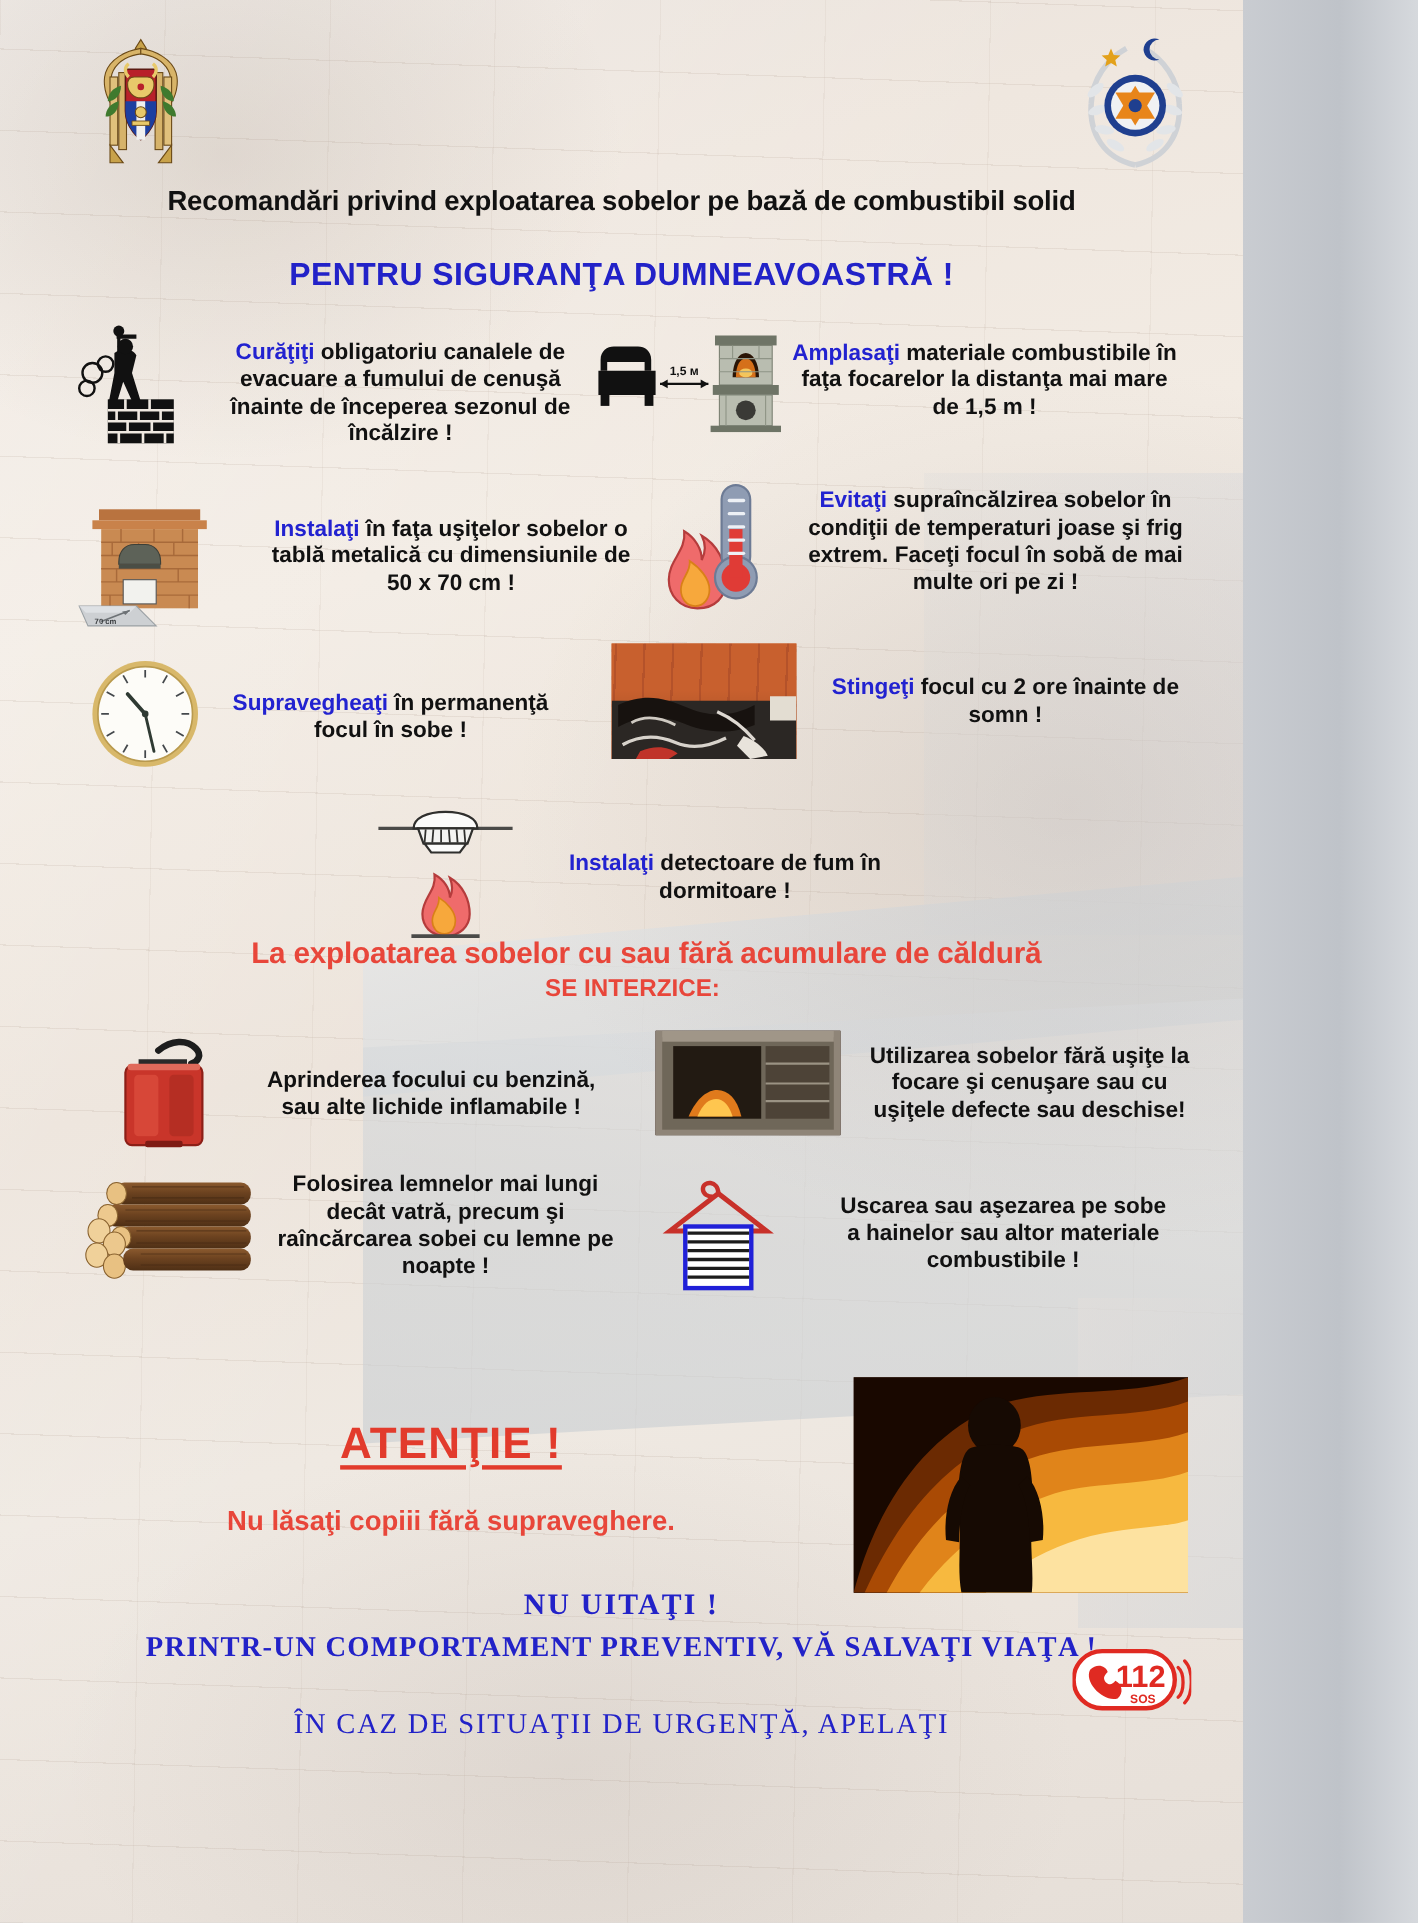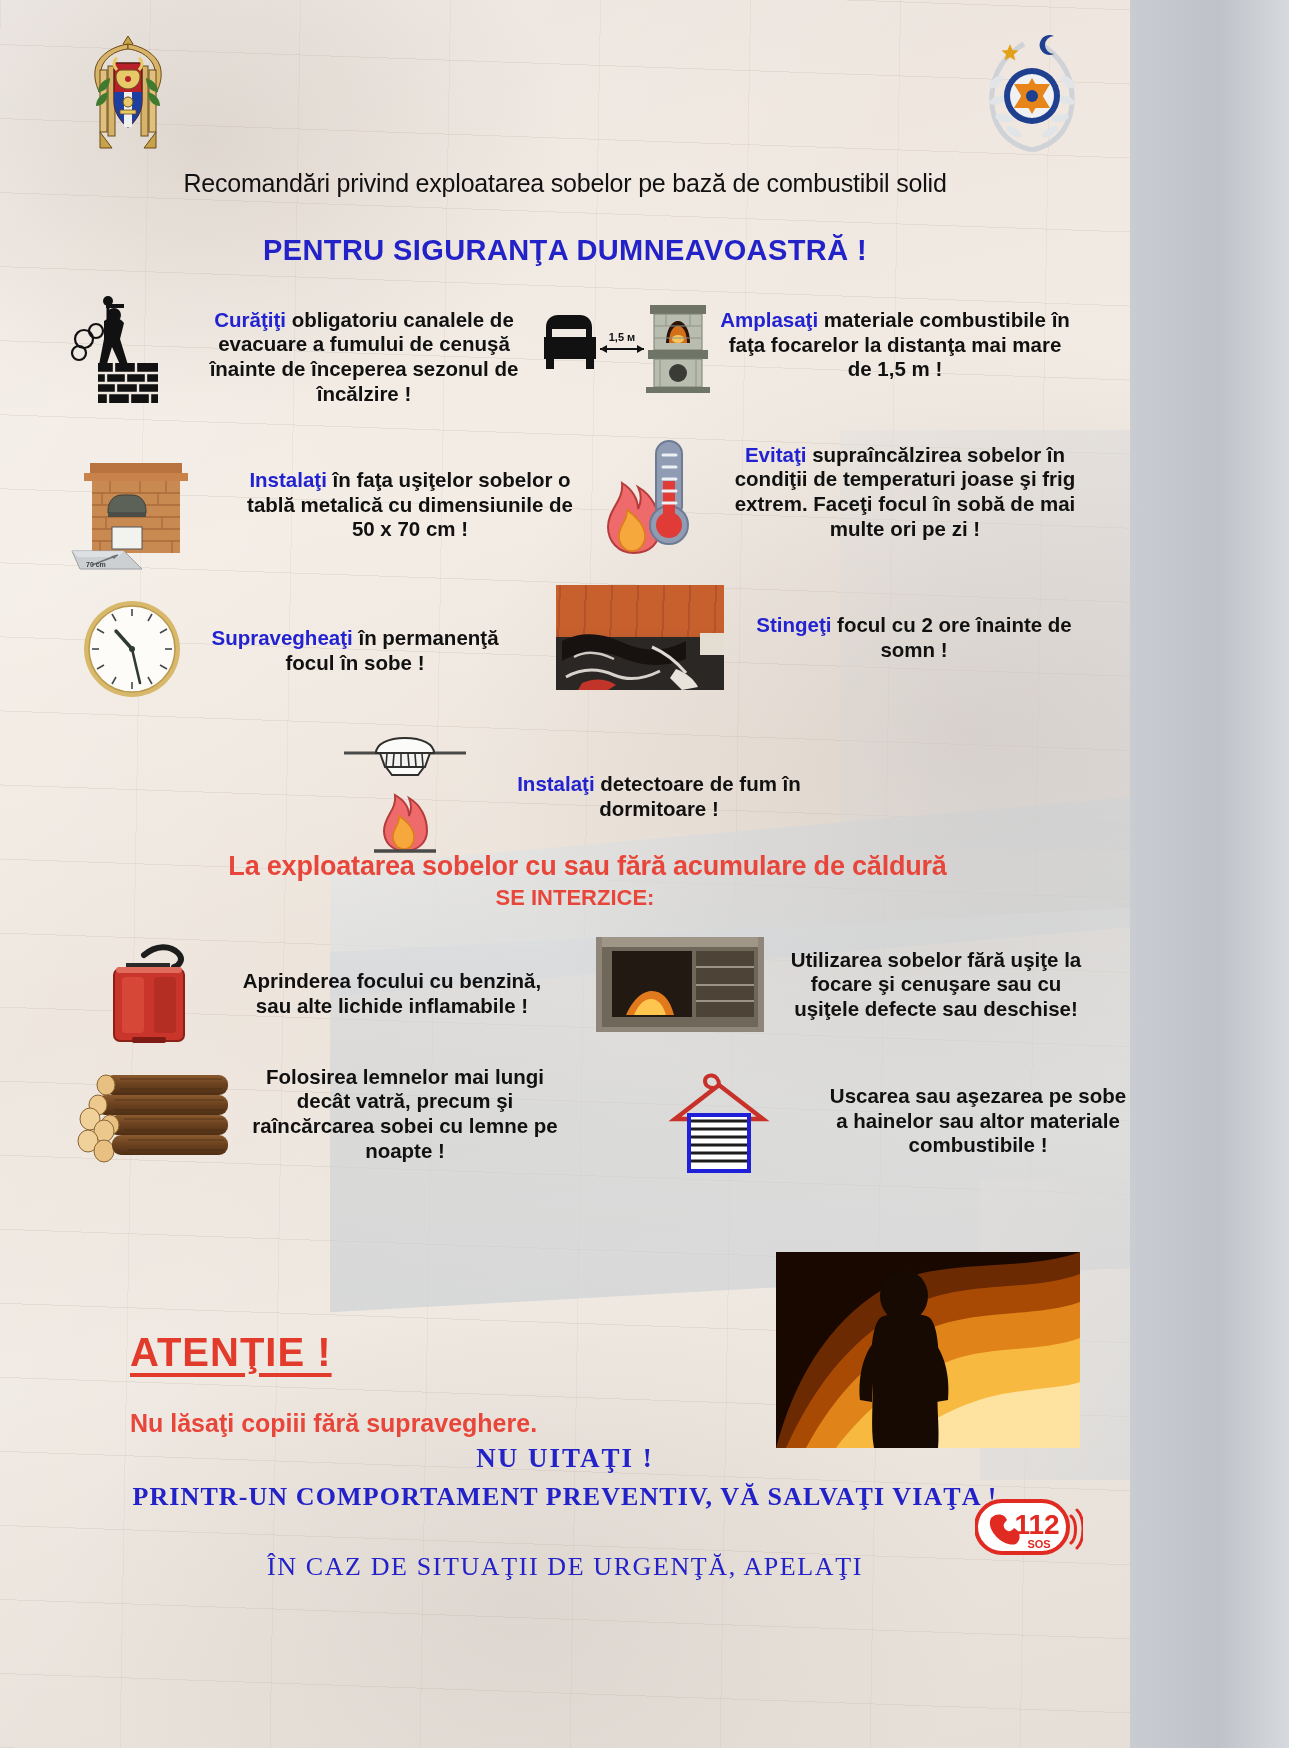--- a/index.html
+++ b/index.html
@@ -52,21 +52,21 @@
   .t1{font-family:"Liberation Serif", serif; font-weight:bold; font-size:31px; color:#10100e; letter-spacing:.2px;}
   .t2{font-family:"Liberation Serif", serif; font-weight:bold; font-size:26px; color:#10100e; margin-top:5px;}
   .t3{font-family:"Liberation Serif", serif; font-weight:bold; font-size:26px; color:#10100e; margin-top:5px;}
 
   
   .emblem{position:absolute; left:84px; top:30px; width:88px; height:125px;}
   
   .igsu{position:absolute; left:980px; top:28px; width:105px; height:128px;}
 
   
-  .subtitle{text-align:center; font-size:25px; font-weight:normal; color:#111; margin-top:4px;
+  .subtitle{text-align:center; font-size:25px; font-weight:bold; color:#111; margin-top:4px;
     letter-spacing:-.2px;}
   .blue-head{text-align:center; font-size:29px; font-weight:bold; color:#2222c8; margin-top:36px;
     letter-spacing:.4px;}
 
   
   .tips{position:relative; margin-top:18px; height:560px;text-decoration:underline;}
   .tip{position:absolute; display:flex; align-items:center;}
   .tip-txt{font-size:20.5px; font-weight:bold; line-height:1.2; color:#111;}
   .kw{color:#2222d0;}
   .ico{flex:0 0 auto; position:relative;}
@@ -74,21 +74,21 @@
   
   .red-head{text-align:center; margin-top:6px;}
   .red-head .l1{font-size:27px; font-weight:bold; color:#e8463a; letter-spacing:-.2px;padding-left:45px;}
   .red-head .l2{font-size:22px; font-weight:bold; color:#e8463a; margin-top:3px;margin-left:20px;}
 
   .bans{position:relative; height:290px; margin-top:18px;}
   .ban{position:absolute; display:flex; align-items:center;}
   .ban-txt{font-size:20.5px; font-weight:bold; line-height:1.2; color:#111; text-align:center;}
 
   
-  .attn{position:absolute; left:130px; top:1330px; width:560px; }
+  .attn{position:absolute; left:130px; top:1290px; width:560px; text-align:center;}
   .attn-t{font-size:40px; font-weight:bold; color:#e23b2c; letter-spacing:1px;
      text-decoration:underline; text-decoration-thickness:4px; text-underline-offset:7px;}
   .attn-s{font-size:25px; font-weight:bold; color:#e8463a; margin-top:34px;}
 
   .fire-photo{position:absolute; left:776px; top:1252px; width:304px; height:196px;
     overflow:hidden; background:#2a0f03;}
 
   
   .footer{position:absolute; left:0; top:1443px; width:1130px; text-align:center;
     font-family:"Liberation Serif", serif; color:#2222c8;}
@@ -504,21 +504,21 @@
                   <line x1="50" y1="73" x2="150" y2="73"></line>
                 <line x1="54" y1="83" x2="150" y2="83"></line>
                   <line x1="54" y1="93" x2="150" y2="93"></line>
               </g>
             </g>
           </svg>
         </div>
         <div class="ban-txt" style="width:330px;">Folosirea lemnelor mai lungi decât vatră, precum şi raîncărcarea sobei cu lemne pe noapte !</div>
       </div>
 
-      <div class="ban" style="left:659px; top:130px; width:470px;gap:48px;">
+      <div class="ban" style="left:593px; top:130px; width:470px;gap:48px;">
         <div class="ico" style="width:120px;">
           <svg viewBox="0 0 120 120" width="120" height="120">
 
             <path d="M60 26 c0 -12 -14 -12 -14 -4 c0 5 5 7 9 7" fill="none" stroke="#c8312a" stroke-width="4"></path>
 
             <path d="M60 26 L16 60 H104z" fill="none" stroke="#c8312a" stroke-width="4.5"></path>
 
             <rect x="30" y="56" width="60" height="56" fill="#ffffff" stroke="#2020d8" stroke-width="4"></rect>
             <g stroke="#1c1c1c" stroke-width="3">
               <line x1="32" y1="62" x2="88" y2="62"></line>

